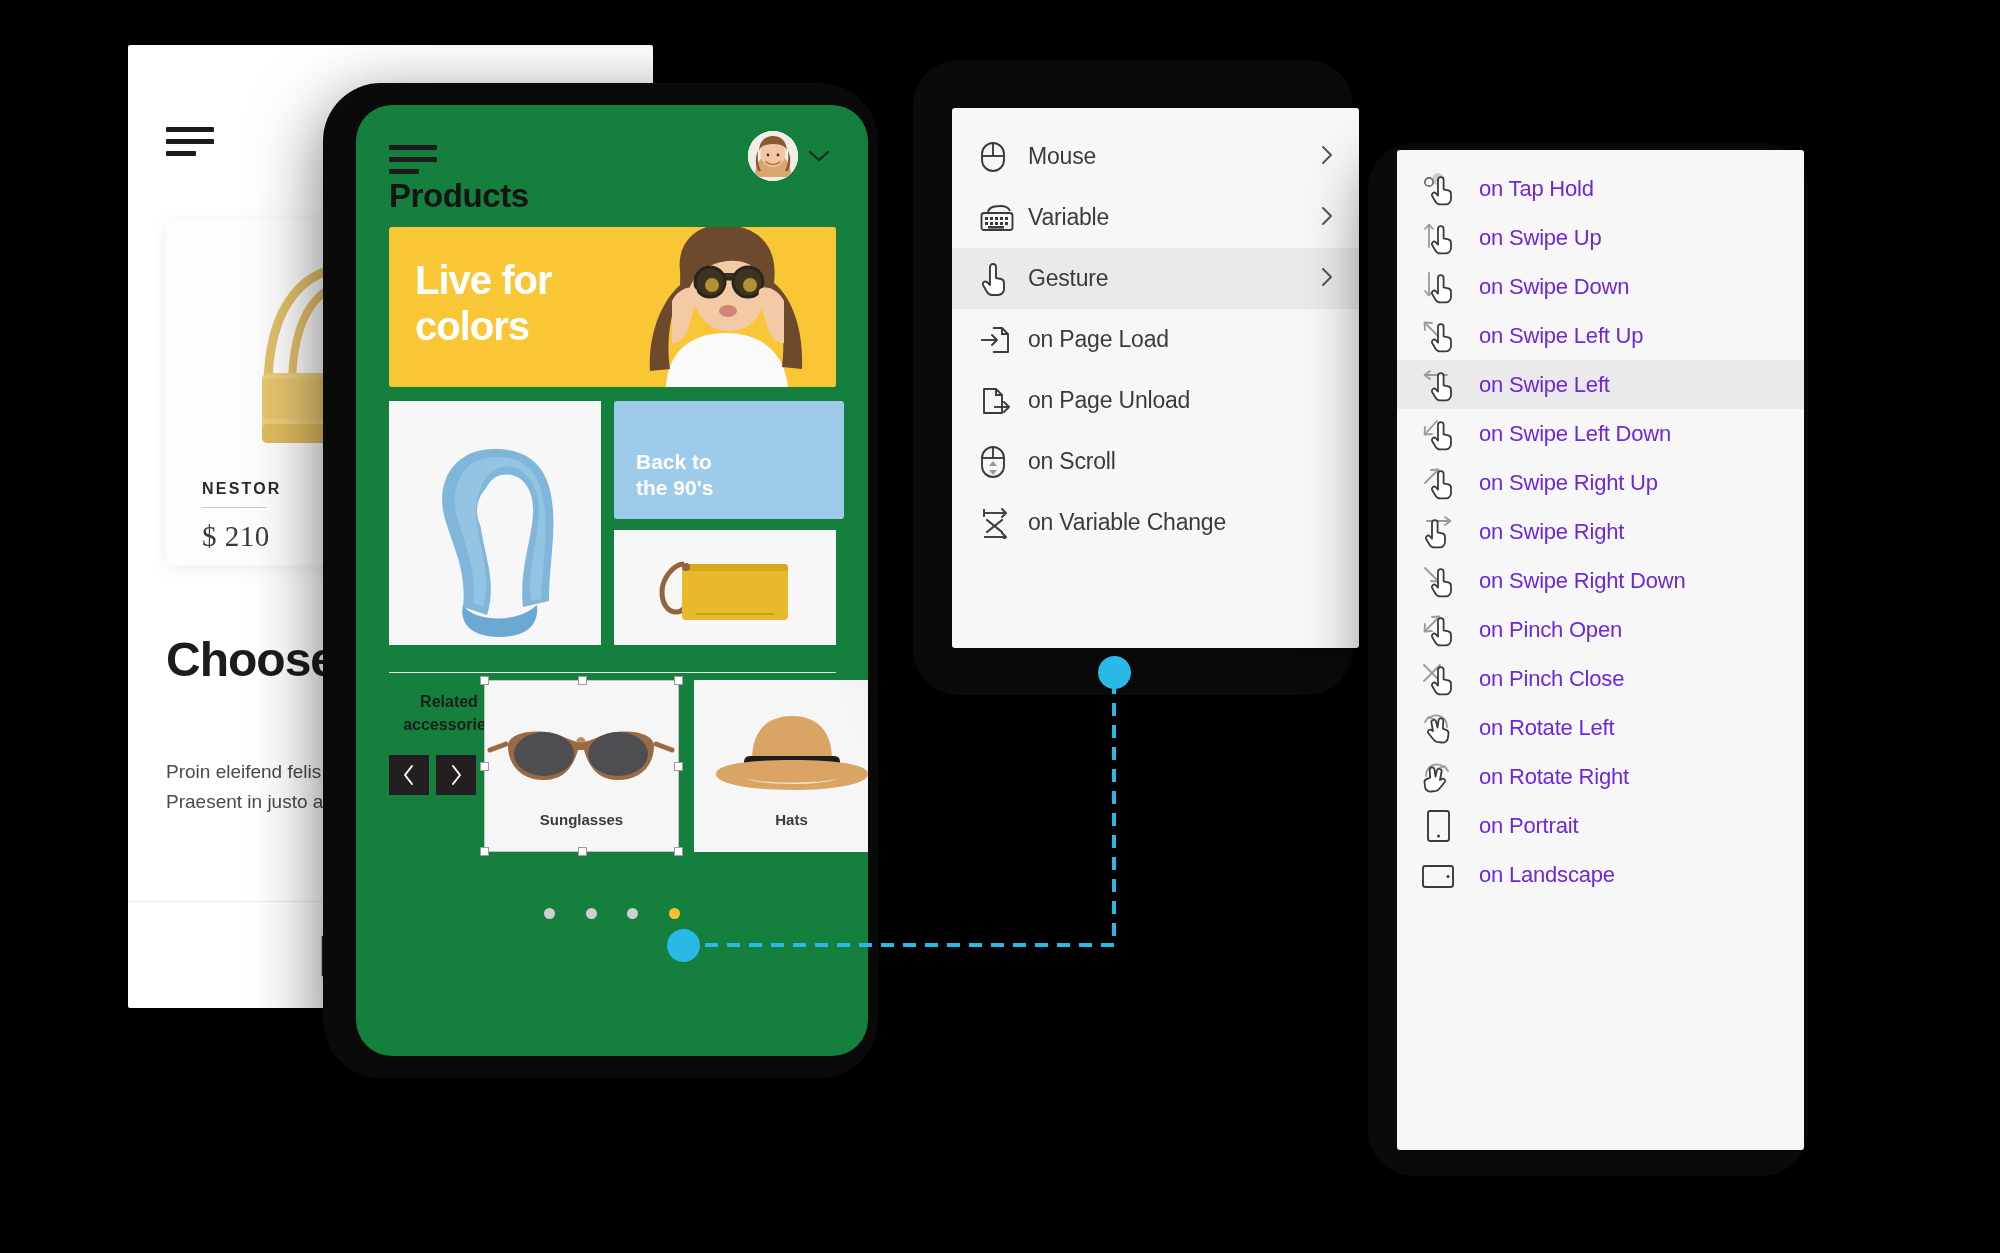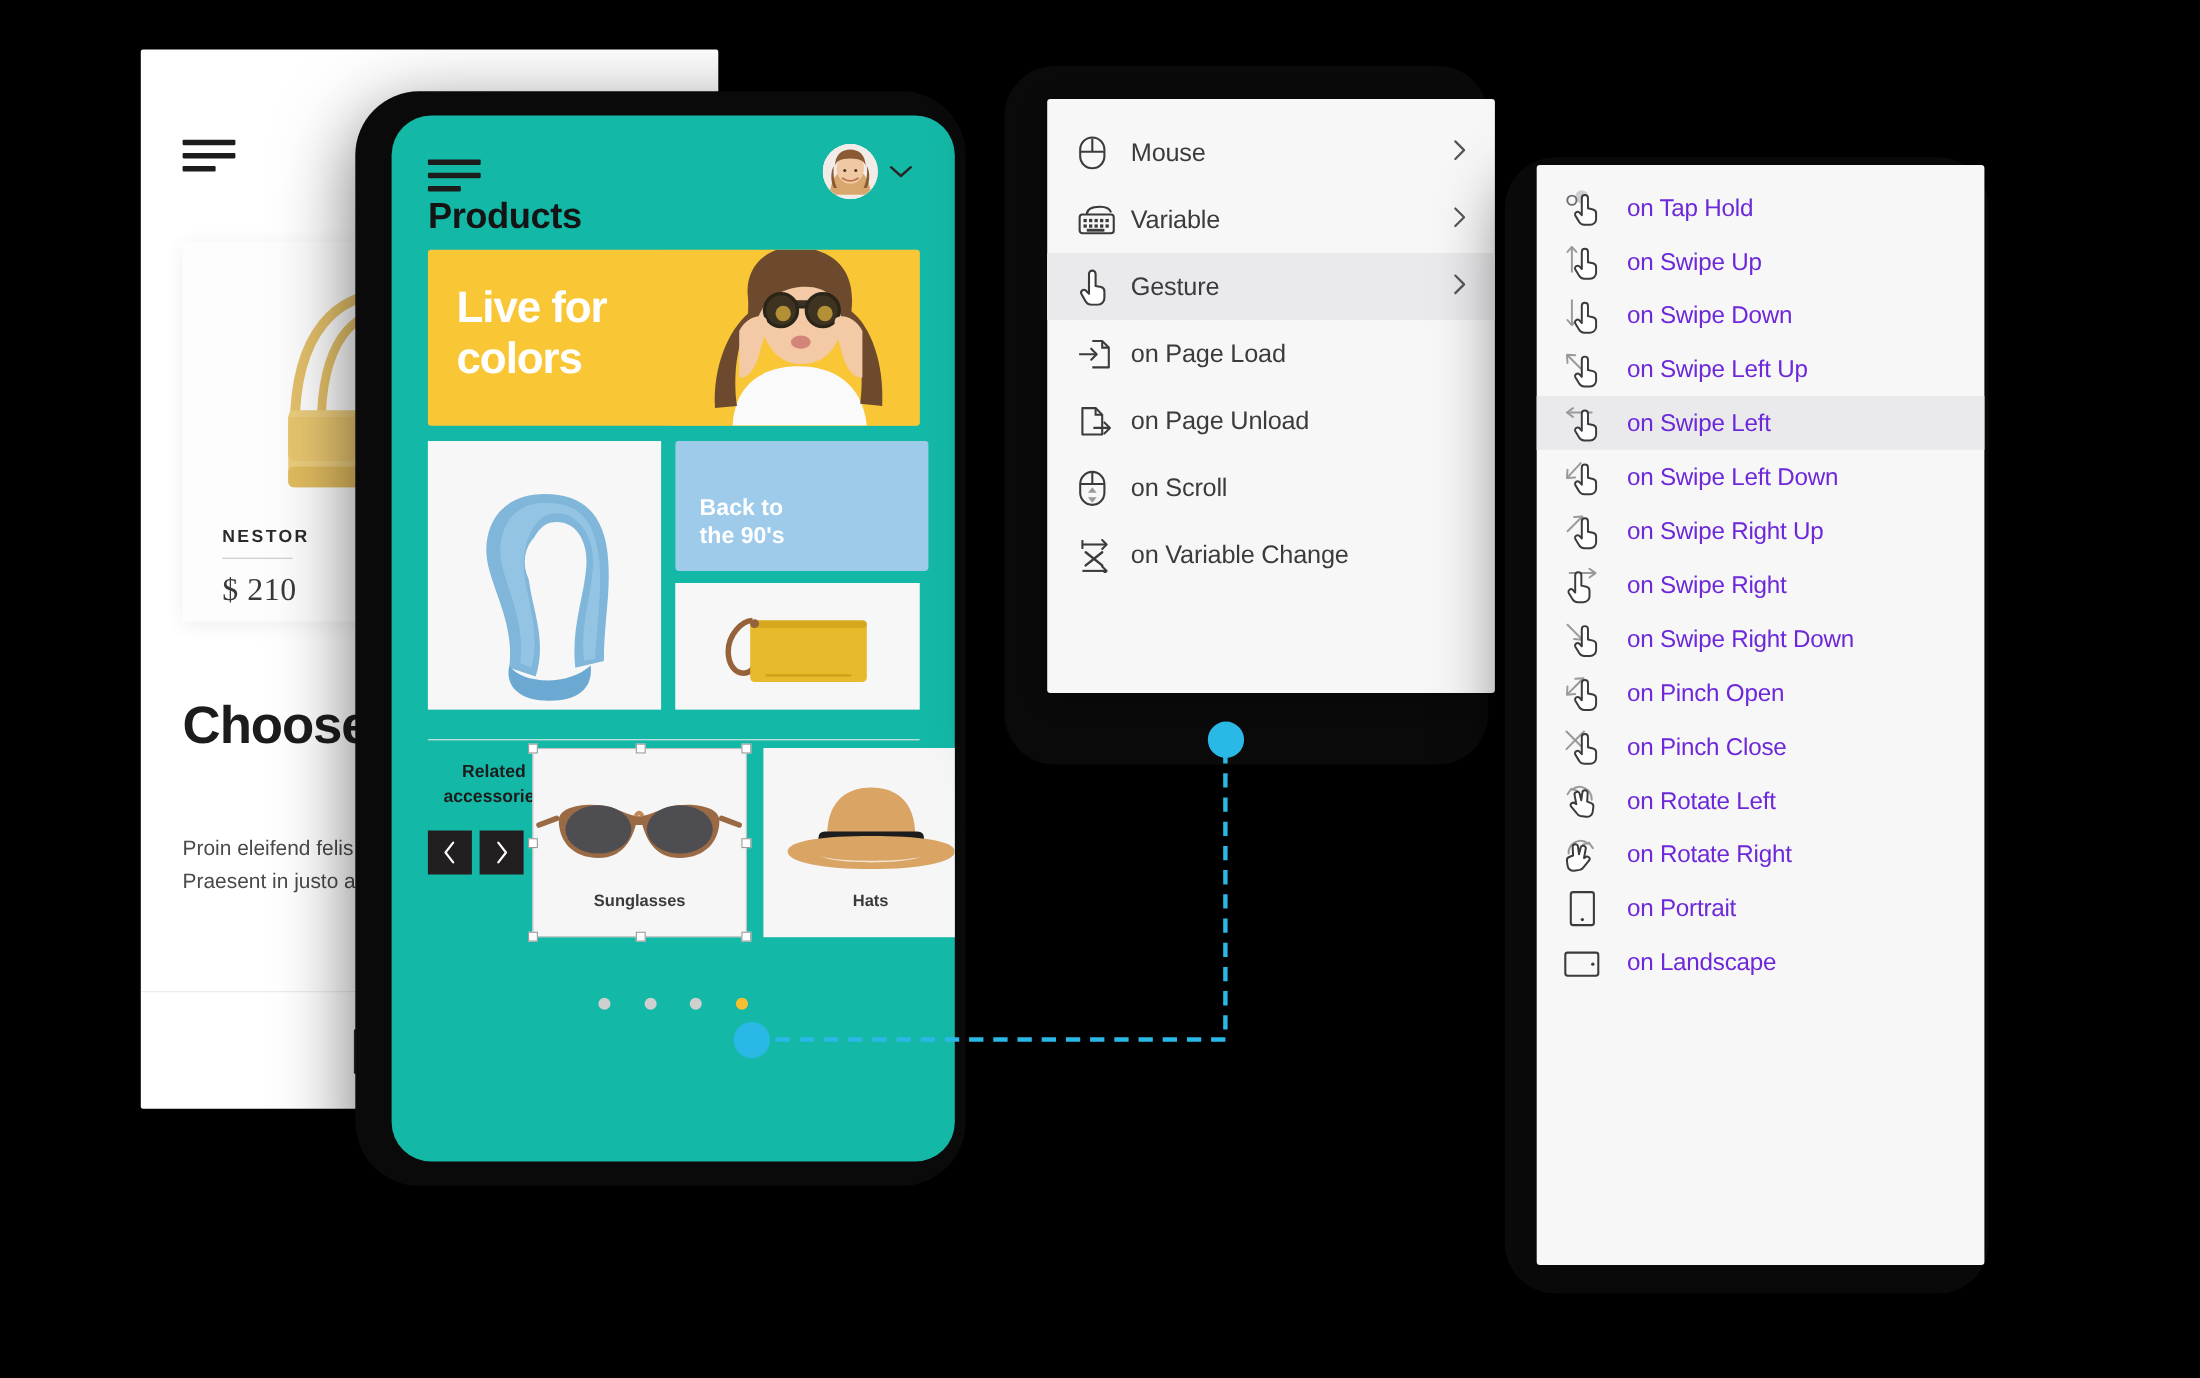--- a/index.html
+++ b/index.html
@@ -72,21 +72,21 @@
   #front-phone-frame {
     position:absolute; left: 323px; top: 83px;
     width: 555px; height: 995px;
     background:#0a0a0a;
     border-radius: 58px;
     box-shadow: 0 20px 70px rgba(0,0,0,0.55);
   }
   #front-phone-screen {
     position:absolute; left: 356px; top: 105px;
     width: 512px; height: 951px;
-    background:#14b8a6;
+    background:#15803d;
     border-radius: 36px 36px 36px 36px;
     overflow:hidden;
   }
   #fp-burger { position:absolute; left: 33px; top: 40px; }
   #fp-burger span { display:block; height:5px; background:#1c1c1c; border-radius:1px; margin-bottom:7px;}
   #fp-burger span:nth-child(1){width:48px;}
   #fp-burger span:nth-child(2){width:48px;}
   #fp-burger span:nth-child(3){width:30px; margin-bottom:0;}
 
   #fp-avatar {
@@ -169,21 +169,21 @@
   #fp-dots i.active { background:#f9bf2e; }
 
   
   #events-frame {
     position:absolute; left: 913px; top: 60px;
     width: 440px; height: 635px;
     background:#0a0a0a; border-radius: 46px;
     box-shadow: 0 18px 60px rgba(0,0,0,0.5);
   }
   #events-menu {
-    position:absolute; left: 952px; top: 90px;
+    position:absolute; left: 952px; top: 108px;
     width: 407px; height: 540px;
     background:#f7f7f7;
     border-radius: 3px;
     box-shadow: 0 4px 22px rgba(0,0,0,0.22);
     padding-top: 18px;
   }
   .menu-row {
     position:relative; display:flex; align-items:center;
     height: 61px; padding-left: 28px; cursor:pointer;
   }

